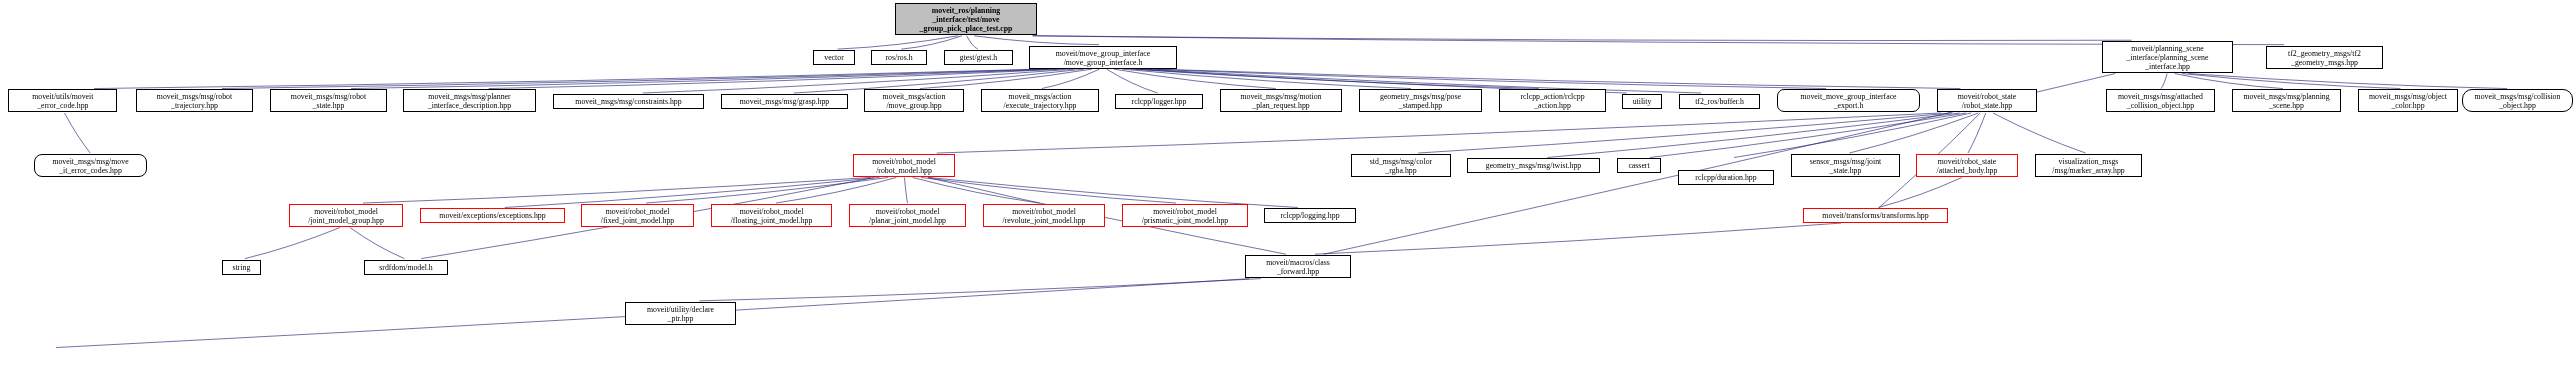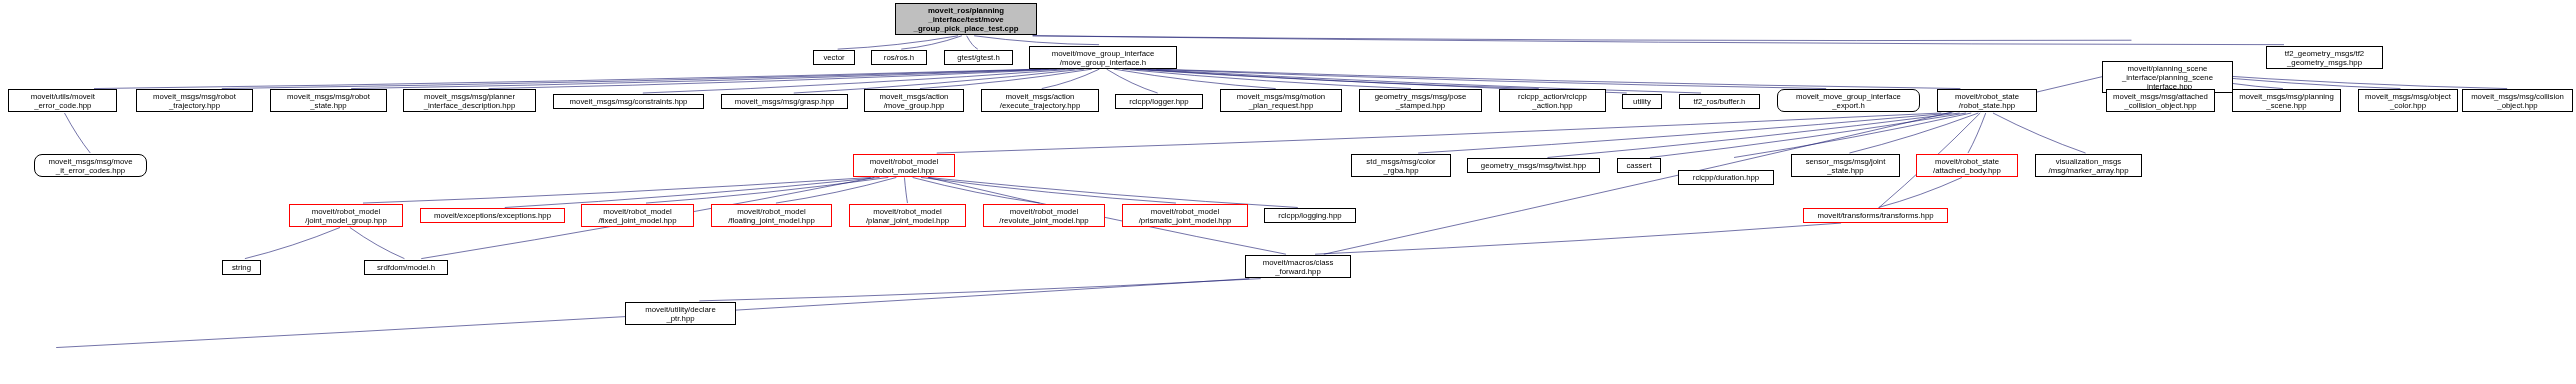--- a/index.html
+++ b/index.html
@@ -1,20 +1,20 @@
 <!DOCTYPE html>
 <html style="font-size:9px"><head>
 <meta charset="utf-8">
 <style>
   html,body{margin:0;padding:0;background:#ffffff;}
   .canvas{
     position:relative;
     width:2576px;height:348px;
     background:#ffffff;
-    font-family:Liberation Sans, sans-serif;
+    font-family:Liberation Serif, serif;
     overflow:hidden;
   }
   #edges-layer{position:absolute;left:0;top:0;width:2576px;height:385px;}
   #edges-layer path{fill:none;stroke-width:1.1px;}
   .graph-node{
     position:absolute;
     box-sizing:border-box;
     background:#ffffff;
     border:0.6px solid #000000;
     color:#000000;
@@ -104,21 +104,21 @@
     <div class="graph-node" style="left: 871px; top: 50px; width: 56px; height: 14.5px;">
       <span>ros/ros.h</span>
     </div>
     <div class="graph-node" style="left: 944px; top: 50px; width: 69px; height: 14.5px;">
       <span>gtest/gtest.h</span>
     </div>
     <div class="graph-node" style="left: 1029px; top: 46px; width: 148px; height: 23px;">
       <span>moveit/move_group_interface</span>
       <span>/move_group_interface.h</span>
     </div>
-    <div class="graph-node" style="left: 2102px; top: 41px; width: 131px; height: 32px; margin-top: 20px;">
+    <div class="graph-node" style="left: 2102px; top: 41px; width: 131px; height: 32px;">
       <span>moveit/planning_scene</span>
       <span>_interface/planning_scene</span>
       <span>_interface.hpp</span>
     </div>
     <div class="graph-node" style="left: 2266px; top: 46px; width: 117px; height: 23px;">
       <span>tf2_geometry_msgs/tf2</span>
       <span>_geometry_msgs.hpp</span>
     </div>
     <div class="graph-node" style="left: 8.3px; top: 89px; width: 109px; height: 23px; align-items: center;">
       <span>moveit/utils/moveit</span>
@@ -184,21 +184,21 @@
       <span>_collision_object.hpp</span>
     </div>
     <div class="graph-node" style="left: 2232px; top: 89px; width: 109px; height: 23px;">
       <span>moveit_msgs/msg/planning</span>
       <span>_scene.hpp</span>
     </div>
     <div class="graph-node" style="left: 2358px; top: 89px; width: 100px; height: 23px;">
       <span>moveit_msgs/msg/object</span>
       <span>_color.hpp</span>
     </div>
-    <div class="graph-node" style="left: 2462px; top: 89px; width: 111px; height: 23px;">
+    <div class="graph-node" style="left: 2462px; top: 89px; width: 111px; height: 23px; border-radius: 10px;">
       <span>moveit_msgs/msg/collision</span>
       <span>_object.hpp</span>
     </div>
     <div class="graph-node" style="left: 34px; top: 154px; width: 113px; height: 23px; border-radius: 8px;">
       <span>moveit_msgs/msg/move</span>
       <span>_it_error_codes.hpp</span>
     </div>
     <div class="graph-node truncated" style="left: 853px; top: 154px; width: 102px; height: 23px;">
       <span>moveit/robot_model</span>
       <span>/robot_model.hpp</span>

